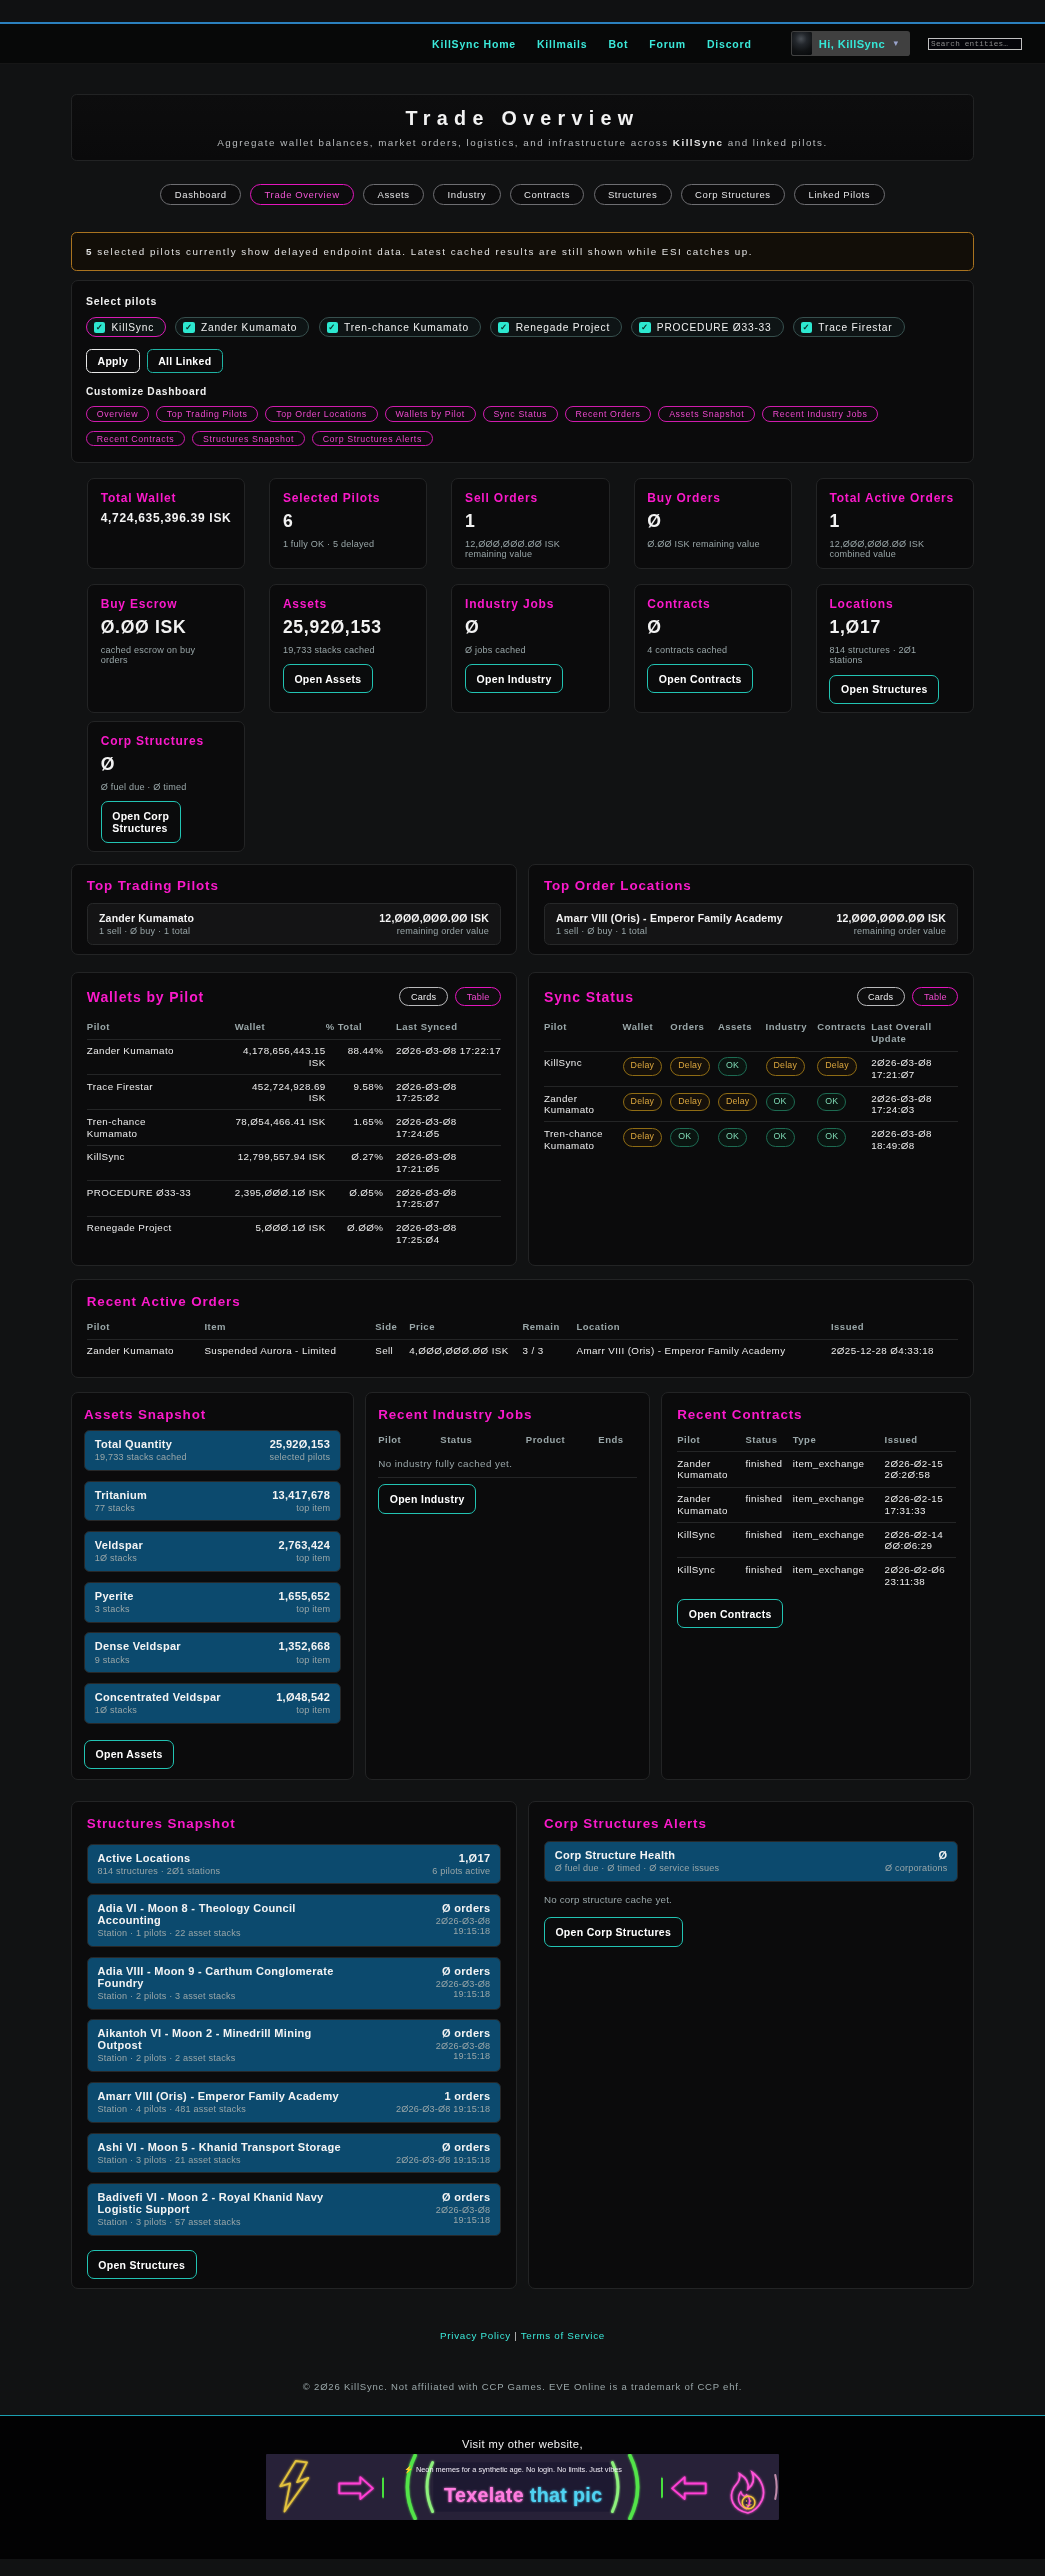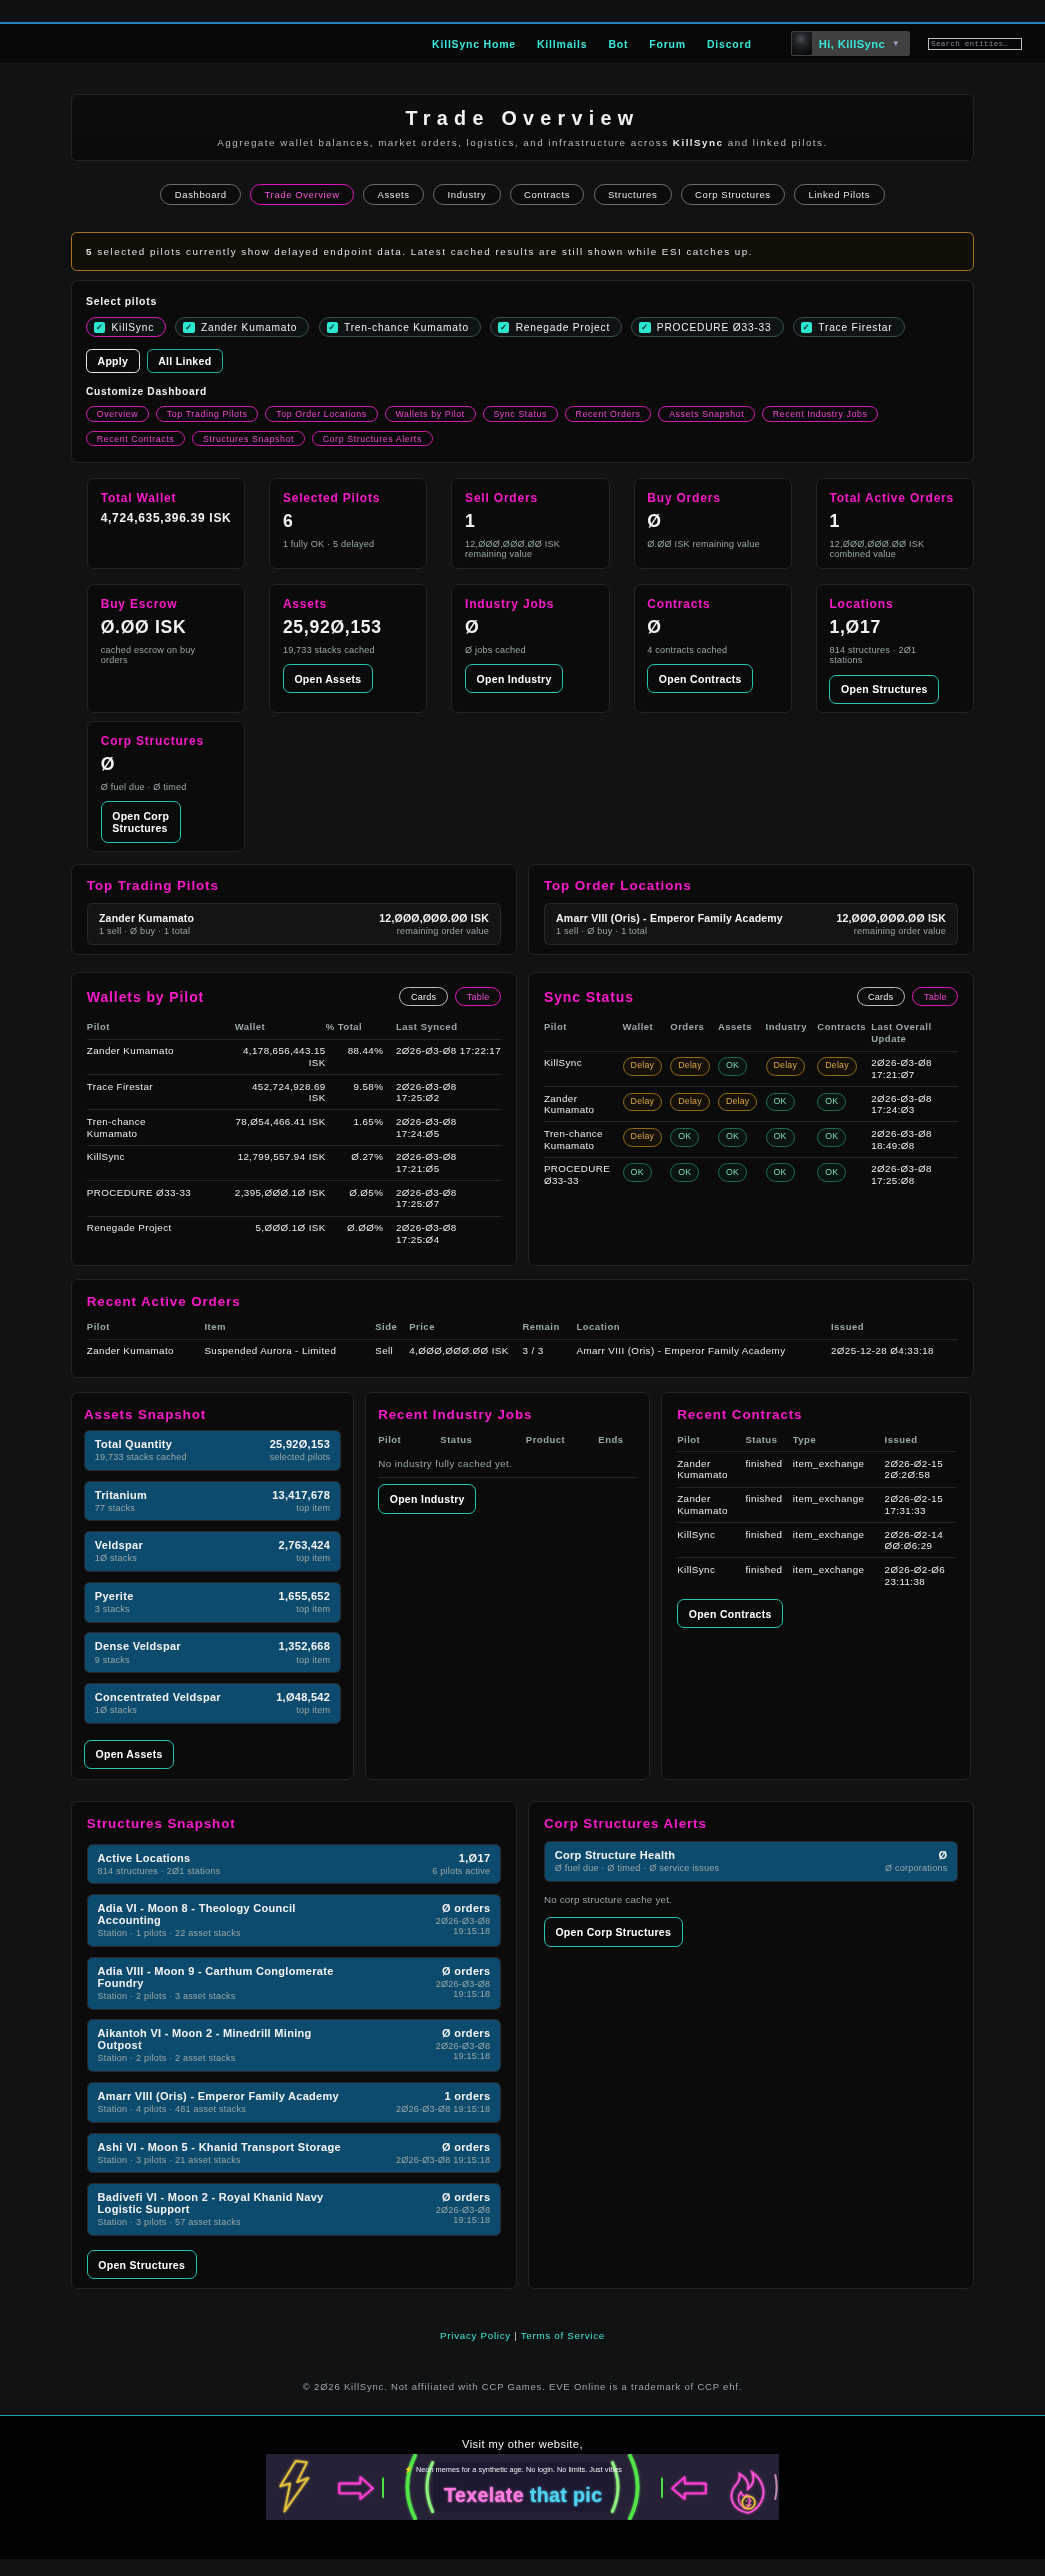--- a/index.html
+++ b/index.html
@@ -373,29 +373,20 @@
               <td>2Ø26-Ø3-Ø8<br>17:24:Ø3</td>
             </tr>
         <tr>
               <td>Tren-chance<br>Kumamato</td>
               <td><span class="badge b-delay">Delay</span></td>
               <td><span class="badge b-ok">OK</span></td>
               <td><span class="badge b-ok">OK</span></td>
               <td><span class="badge b-ok">OK</span></td>
               <td><span class="badge b-ok">OK</span></td>
               <td>2Ø26-Ø3-Ø8<br>18:49:Ø8</td>
-            </tr>
-        <tr>
-              <td>PROCEDURE<br>Ø33-33</td>
-              <td><span class="badge b-ok">OK</span></td>
-              <td><span class="badge b-ok">OK</span></td>
-              <td><span class="badge b-ok">OK</span></td>
-              <td><span class="badge b-ok">OK</span></td>
-              <td><span class="badge b-ok">OK</span></td>
-              <td>2Ø26-Ø3-Ø8<br>17:25:Ø8</td>
             </tr>
       </tbody>
         </table>
     </div>
   </div>
 
   <div class="panel bigpanel" style="margin-top:12.7px;" id="orders">
     <div class="ptitle">Recent Active Orders</div>
     <table class="dt" style="margin-top:7px;">
       <tbody>

